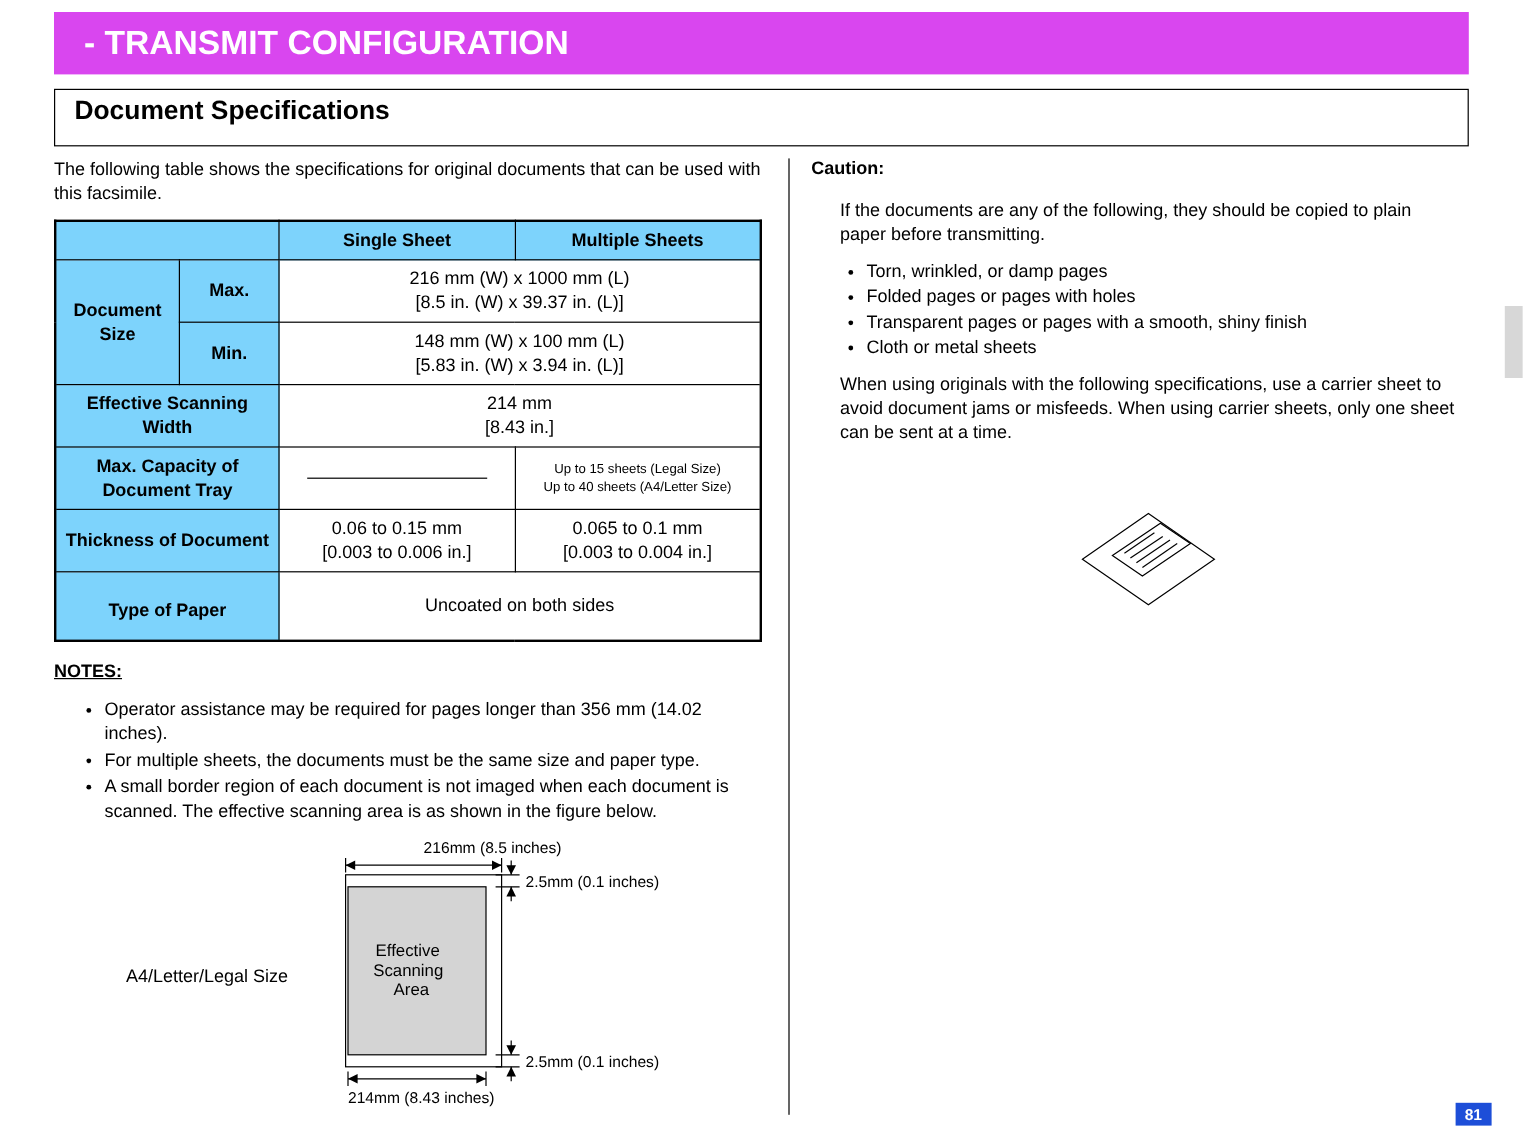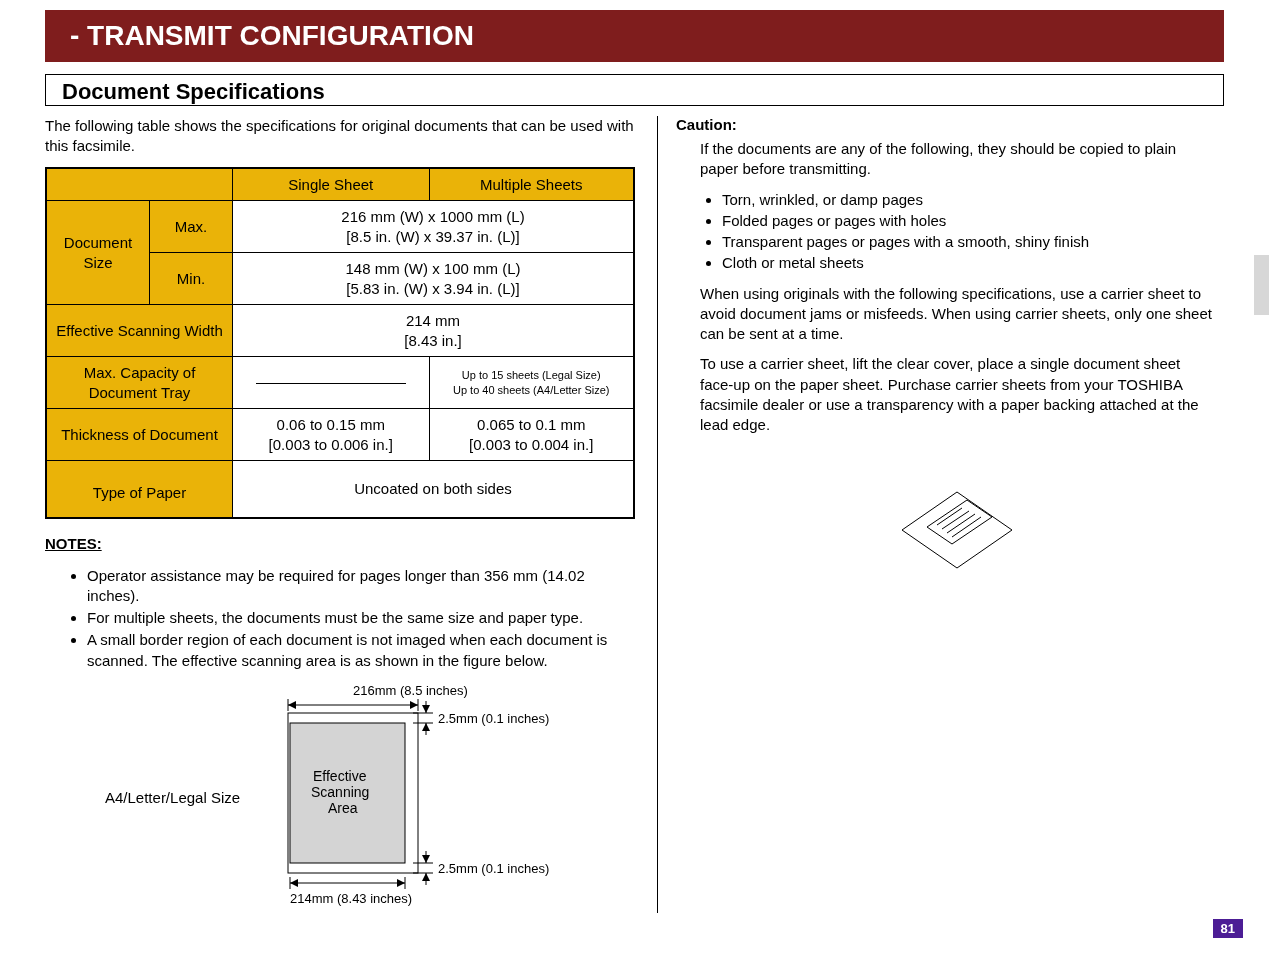--- a/index.html
+++ b/index.html
@@ -11,30 +11,30 @@
     height:954px;
     position:relative;
     background:#fff;
   }
   .page{
     padding:10px 22px 0 45px;
     box-sizing:border-box;
     width:1246px;
   }
   .banner{
-    background:#7f1d1d;
+    background:#d946ef;
     color:#fff;
     font-weight:bold;
     font-size:28px;
     padding:10px 0 10px 25px;
     margin-bottom:12px;
   }
   .section-heading{
     border:1px solid #000;
-    padding:4px 8px 0 16px;
+    padding:4px 8px 16px 16px;
     font-weight:bold;
     font-size:22px;
     margin:0 0 10px 0;
   }
   .cols{
     display:flex;
     align-items:stretch;
   }
   .col-left{
     width:590px;
@@ -60,22 +60,22 @@
     border:2px solid #000;
   }
   table.spec td, table.spec th{
     border:1px solid #000;
     padding:6px 6px;
     text-align:center;
     vertical-align:middle;
     line-height:1.3;
   }
   table.spec .hdr{
-    background:#eab308;
-    font-weight:normal;
+    background:#7dd3fc;
+    font-weight:bold;
   }
   table.spec .dash{
     height:28px;
   }
   table.spec .dash::after{
     content:"";
     display:inline-block;
     width:150px;
     border-top:1px solid #000;
     vertical-align:middle;
@@ -84,38 +84,38 @@
     font-weight:bold;
     margin:16px 0 14px 0;
     text-decoration:underline;
   }
   ul.notes{
     margin:0 0 12px 0;
     padding-left:42px;
     line-height:1.35;
   }
   ul.notes li{margin-bottom:2px;}
-  .caution-heading{font-weight:bold;margin:0 0 6px 0;}
+  .caution-heading{font-weight:bold;margin:0 0 17px 0;}
   .caution-block{padding-left:24px;line-height:1.35;}
   .caution-block p{margin:0 0 10px 0;}
   .caution-block ul{margin:0 0 10px 0;padding-left:22px;}
   .caution-block ul li{margin-bottom:1px;}
   .fig-wrap{
     display:flex;
     align-items:center;
     justify-content:flex-start;
     gap:18px;
     margin-top:10px;
   }
   .fig-label{font-size:15px;}
   .page-num{
     position:absolute;
     right:26px;
     bottom:16px;
-    background:#4c1d95;
+    background:#1d4ed8;
     color:#fff;
     font-size:13px;
     font-weight:bold;
     padding:2px 8px;
   }
   .side-tab{
     position:absolute;
     right:0;
     top:255px;
     width:15px;
@@ -260,21 +260,20 @@
       <div class="caution-heading">Caution:</div>
       <div class="caution-block">
         <p>If the documents are any of the following, they should be copied to plain paper before transmitting.</p>
         <ul>
           <li>Torn, wrinkled, or damp pages</li>
           <li>Folded pages or pages with holes</li>
           <li>Transparent pages or pages with a smooth, shiny finish</li>
           <li>Cloth or metal sheets</li>
         </ul>
         <p>When using originals with the following specifications, use a carrier sheet to avoid document jams or misfeeds. When using carrier sheets, only one sheet can be sent at a time.</p>
-        <p>To use a carrier sheet, lift the clear cover, place a single document sheet face-up on the paper sheet. Purchase carrier sheets from your TOSHIBA facsimile dealer or use a transparency with a paper backing attached at the lead edge.</p>
 
         <div class="carrier-illus">
           <svg width="160" height="110">
             <g transform="translate(80,55)">
 
               <polygon points="-55,0 0,-38 55,0 0,38" fill="#fff" stroke="#000"></polygon>
 
               <polygon points="-30,-3 10,-30 35,-13 -5,14" fill="#fff" stroke="#000"></polygon>
 
               <line x1="-20" y1="-5" x2="5" y2="-22" stroke="#000"></line>

